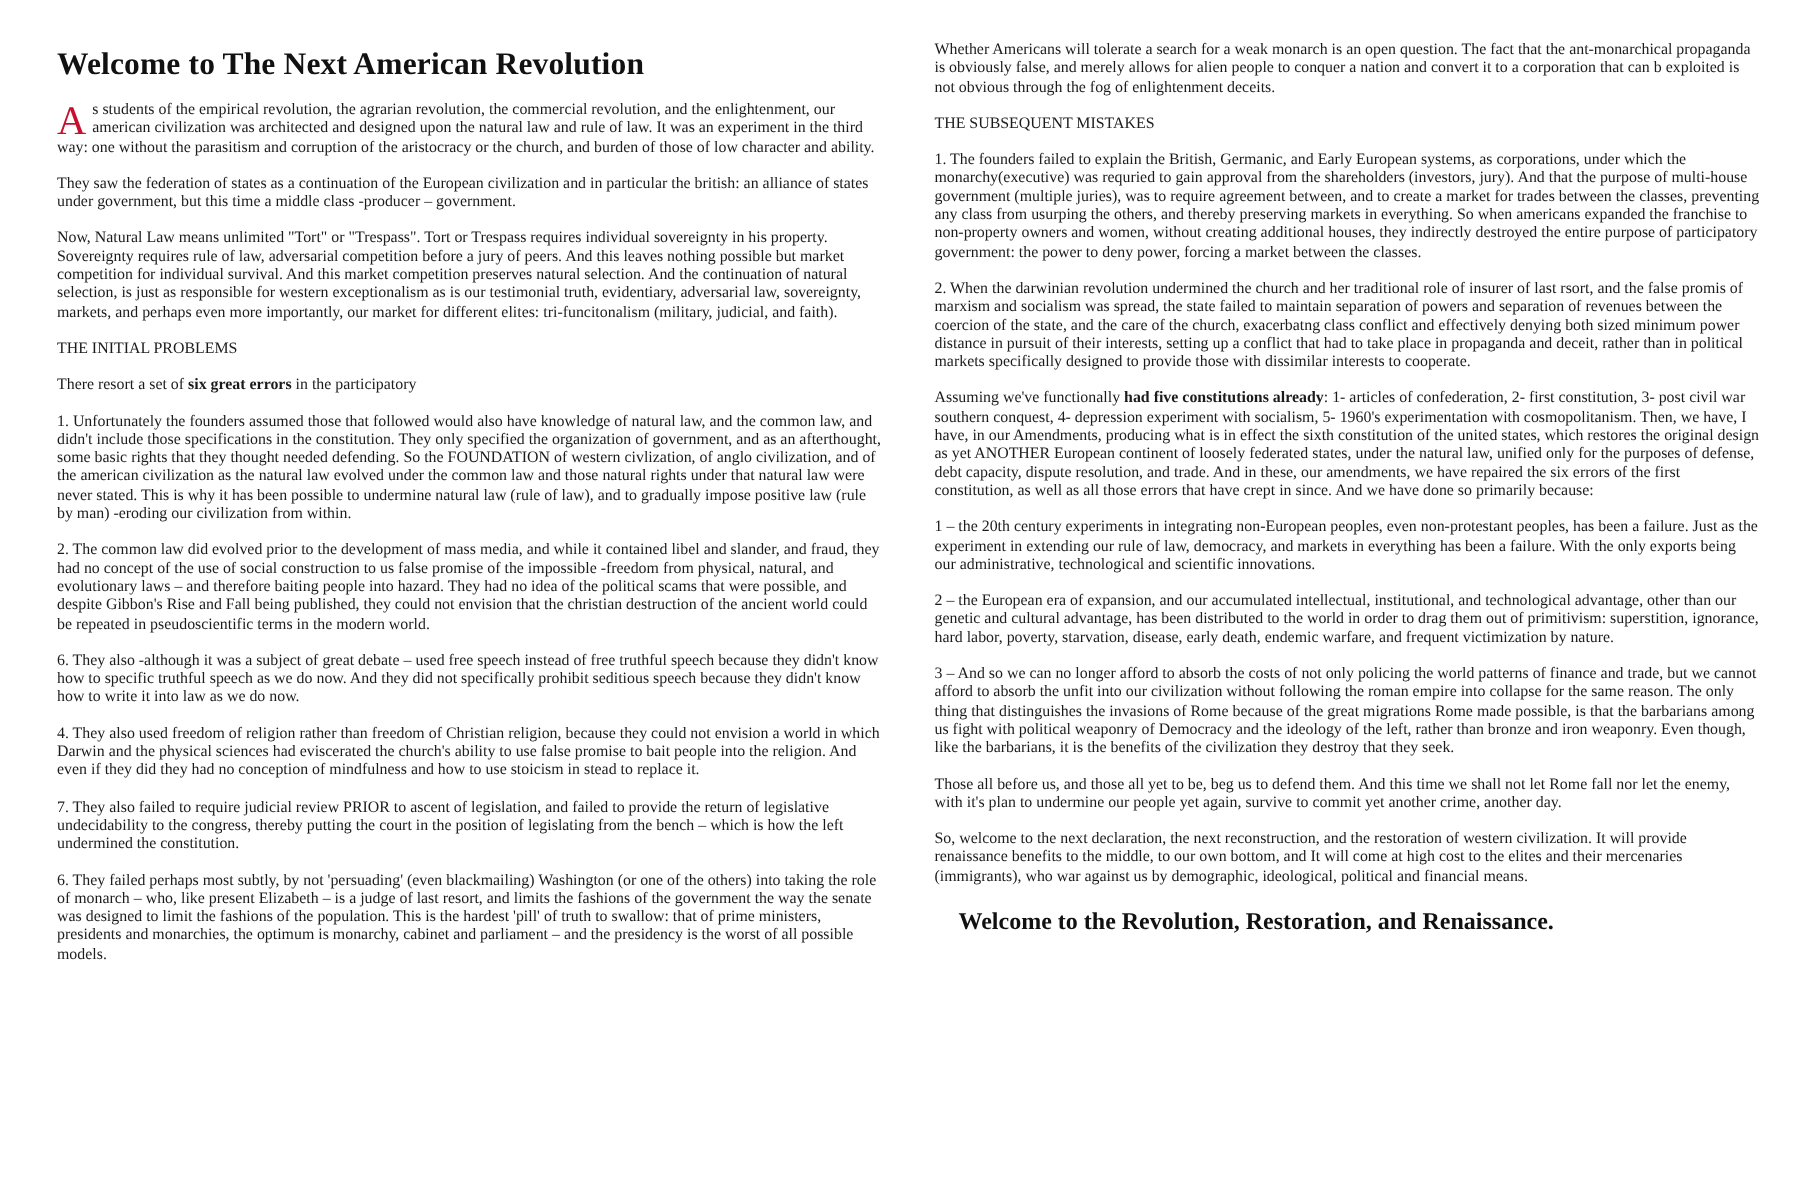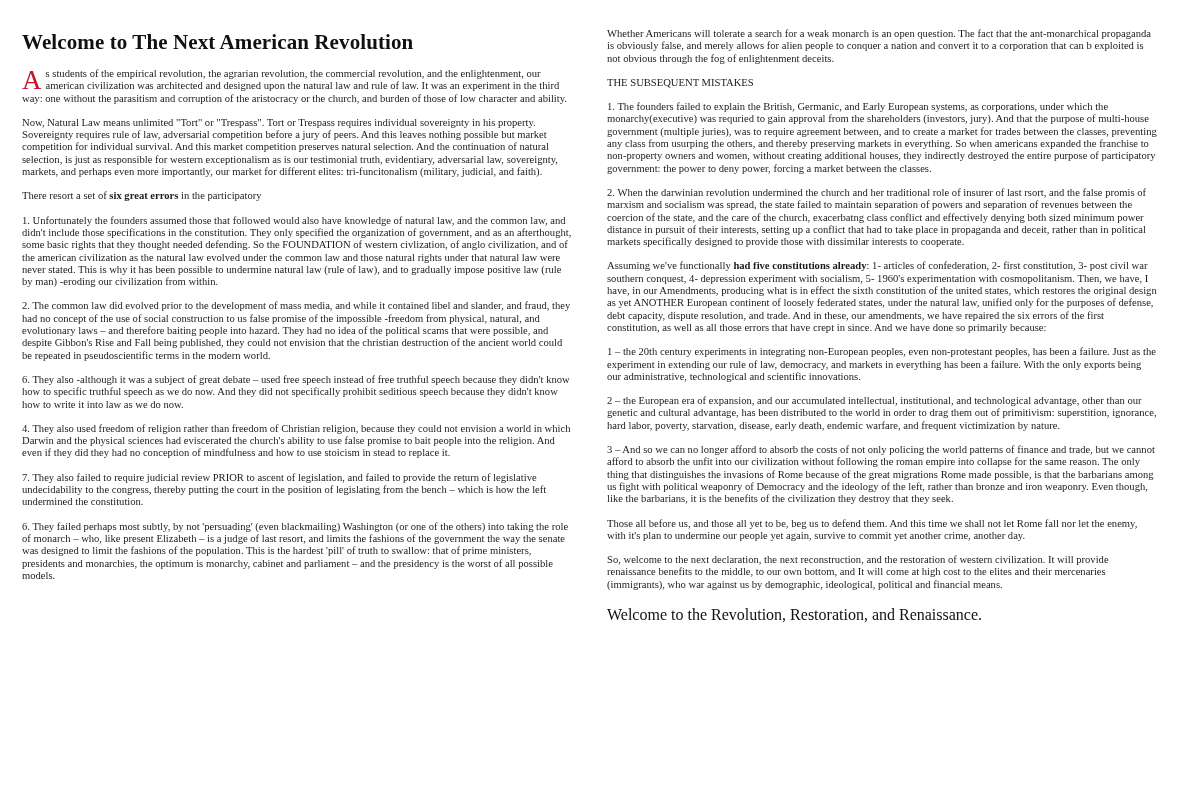--- a/index.html
+++ b/index.html
@@ -12,21 +12,21 @@
   }
   body {
     font-family: "Liberation Serif", "DejaVu Serif", serif;
     font-size: 10.6px;
     line-height: 12.3px;
     color: #1b1b1b;
     -webkit-font-smoothing: antialiased;
   }
   .page {
     display: flex;
-    padding: 28px 26px 0 22px;
+    padding: 28px 26px 0 38px;
     gap: 34px;
   }
   .col {
     width: 551px;
     flex: 0 0 551px;
   }
   .doc-title {
     font-size: 21px;
     line-height: 24px;
     font-weight: bold;
@@ -51,41 +51,43 @@
     float: left;
     font-size: 27px;
     line-height: 23px;
     padding: 1px 4px 0 0;
     font-weight: normal;
   }
   .bold { font-weight: bold; text-align: right; }
   .closing-heading {
     font-size: 16px;
     line-height: 19px;
-    font-weight: normal;
-    margin: 14px 0 0 0;
+    font-weight: bold;
+    margin: 14px 0 0 16px;
     color: #111111;
   }
   .rc-top { margin-top: 2px; }
 </style>
 </head>
 <body>
 
 <div class="page">
 
   <div class="col">
     <h1 class="doc-title">Welcome to The Next American Revolution</h1>
 
     <p class="para">
       <span class="dropcap" style="color:#c8102e;">A</span><span>s students of the empirical revolution, the agrarian revolution, the commercial revolution, and the enlightenment, our american civilization was architected and designed upon the natural law and rule of law. It was an experiment in the third way: one without the parasitism and corruption of the aristocracy or the church, and burden of those of low character and ability.</span>
     </p>
 
+    <p class="para">They saw the federation of states as a continuation of the European civilization and in particular the british: an alliance of states under government, but this time a middle class -producer – government.</p>
 
     <p class="para">Now, Natural Law means unlimited "Tort" or "Trespass". Tort or Trespass requires individual sovereignty in his property. Sovereignty requires rule of law, adversarial competition before a jury of peers. And this leaves nothing possible but market competition for individual survival. And this market competition preserves natural selection. And the continuation of natural selection, is just as responsible for western exceptionalism as is our testimonial truth, evidentiary, adversarial law, sovereignty, markets, and perhaps even more importantly, our market for different elites: tri-funcitonalism (military, judicial, and faith).</p>
 
+    <p class="para section-heading no-gap">THE INITIAL PROBLEMS</p>
 
     <p class="para">
       <span>There resort a set of </span><span class="bold">six great errors</span><span> in the participatory</span>
     </p>
 
     <p class="para indented">1. Unfortunately the founders assumed those that followed would also have knowledge of natural law, and the common law, and didn't include those specifications in the constitution. They only specified the organization of government, and as an afterthought, some basic rights that they thought needed defending. So the FOUNDATION of western civlization, of anglo civilization, and of the american civilization as the natural law evolved under the common law and those natural rights under that natural law were never stated. This is why it has been possible to undermine natural law (rule of law), and to gradually impose positive law (rule by man) -eroding our civilization from within.</p>
 
     <p class="para indented">2. The common law did evolved prior to the development of mass media, and while it contained libel and slander, and fraud, they had no concept of the use of social construction to us false promise of the impossible -freedom from physical, natural, and evolutionary laws – and therefore baiting people into hazard. They had no idea of the political scams that were possible, and despite Gibbon's Rise and Fall being published, they could not envision that the christian destruction of the ancient world could be repeated in pseudoscientific terms in the modern world.</p>
 
     <p class="para indented">6. They also -although it was a subject of great debate – used free speech instead of free truthful speech because they didn't know how to specific truthful speech as we do now. And they did not specifically prohibit seditious speech because they didn't know how to write it into law as we do now.</p>

